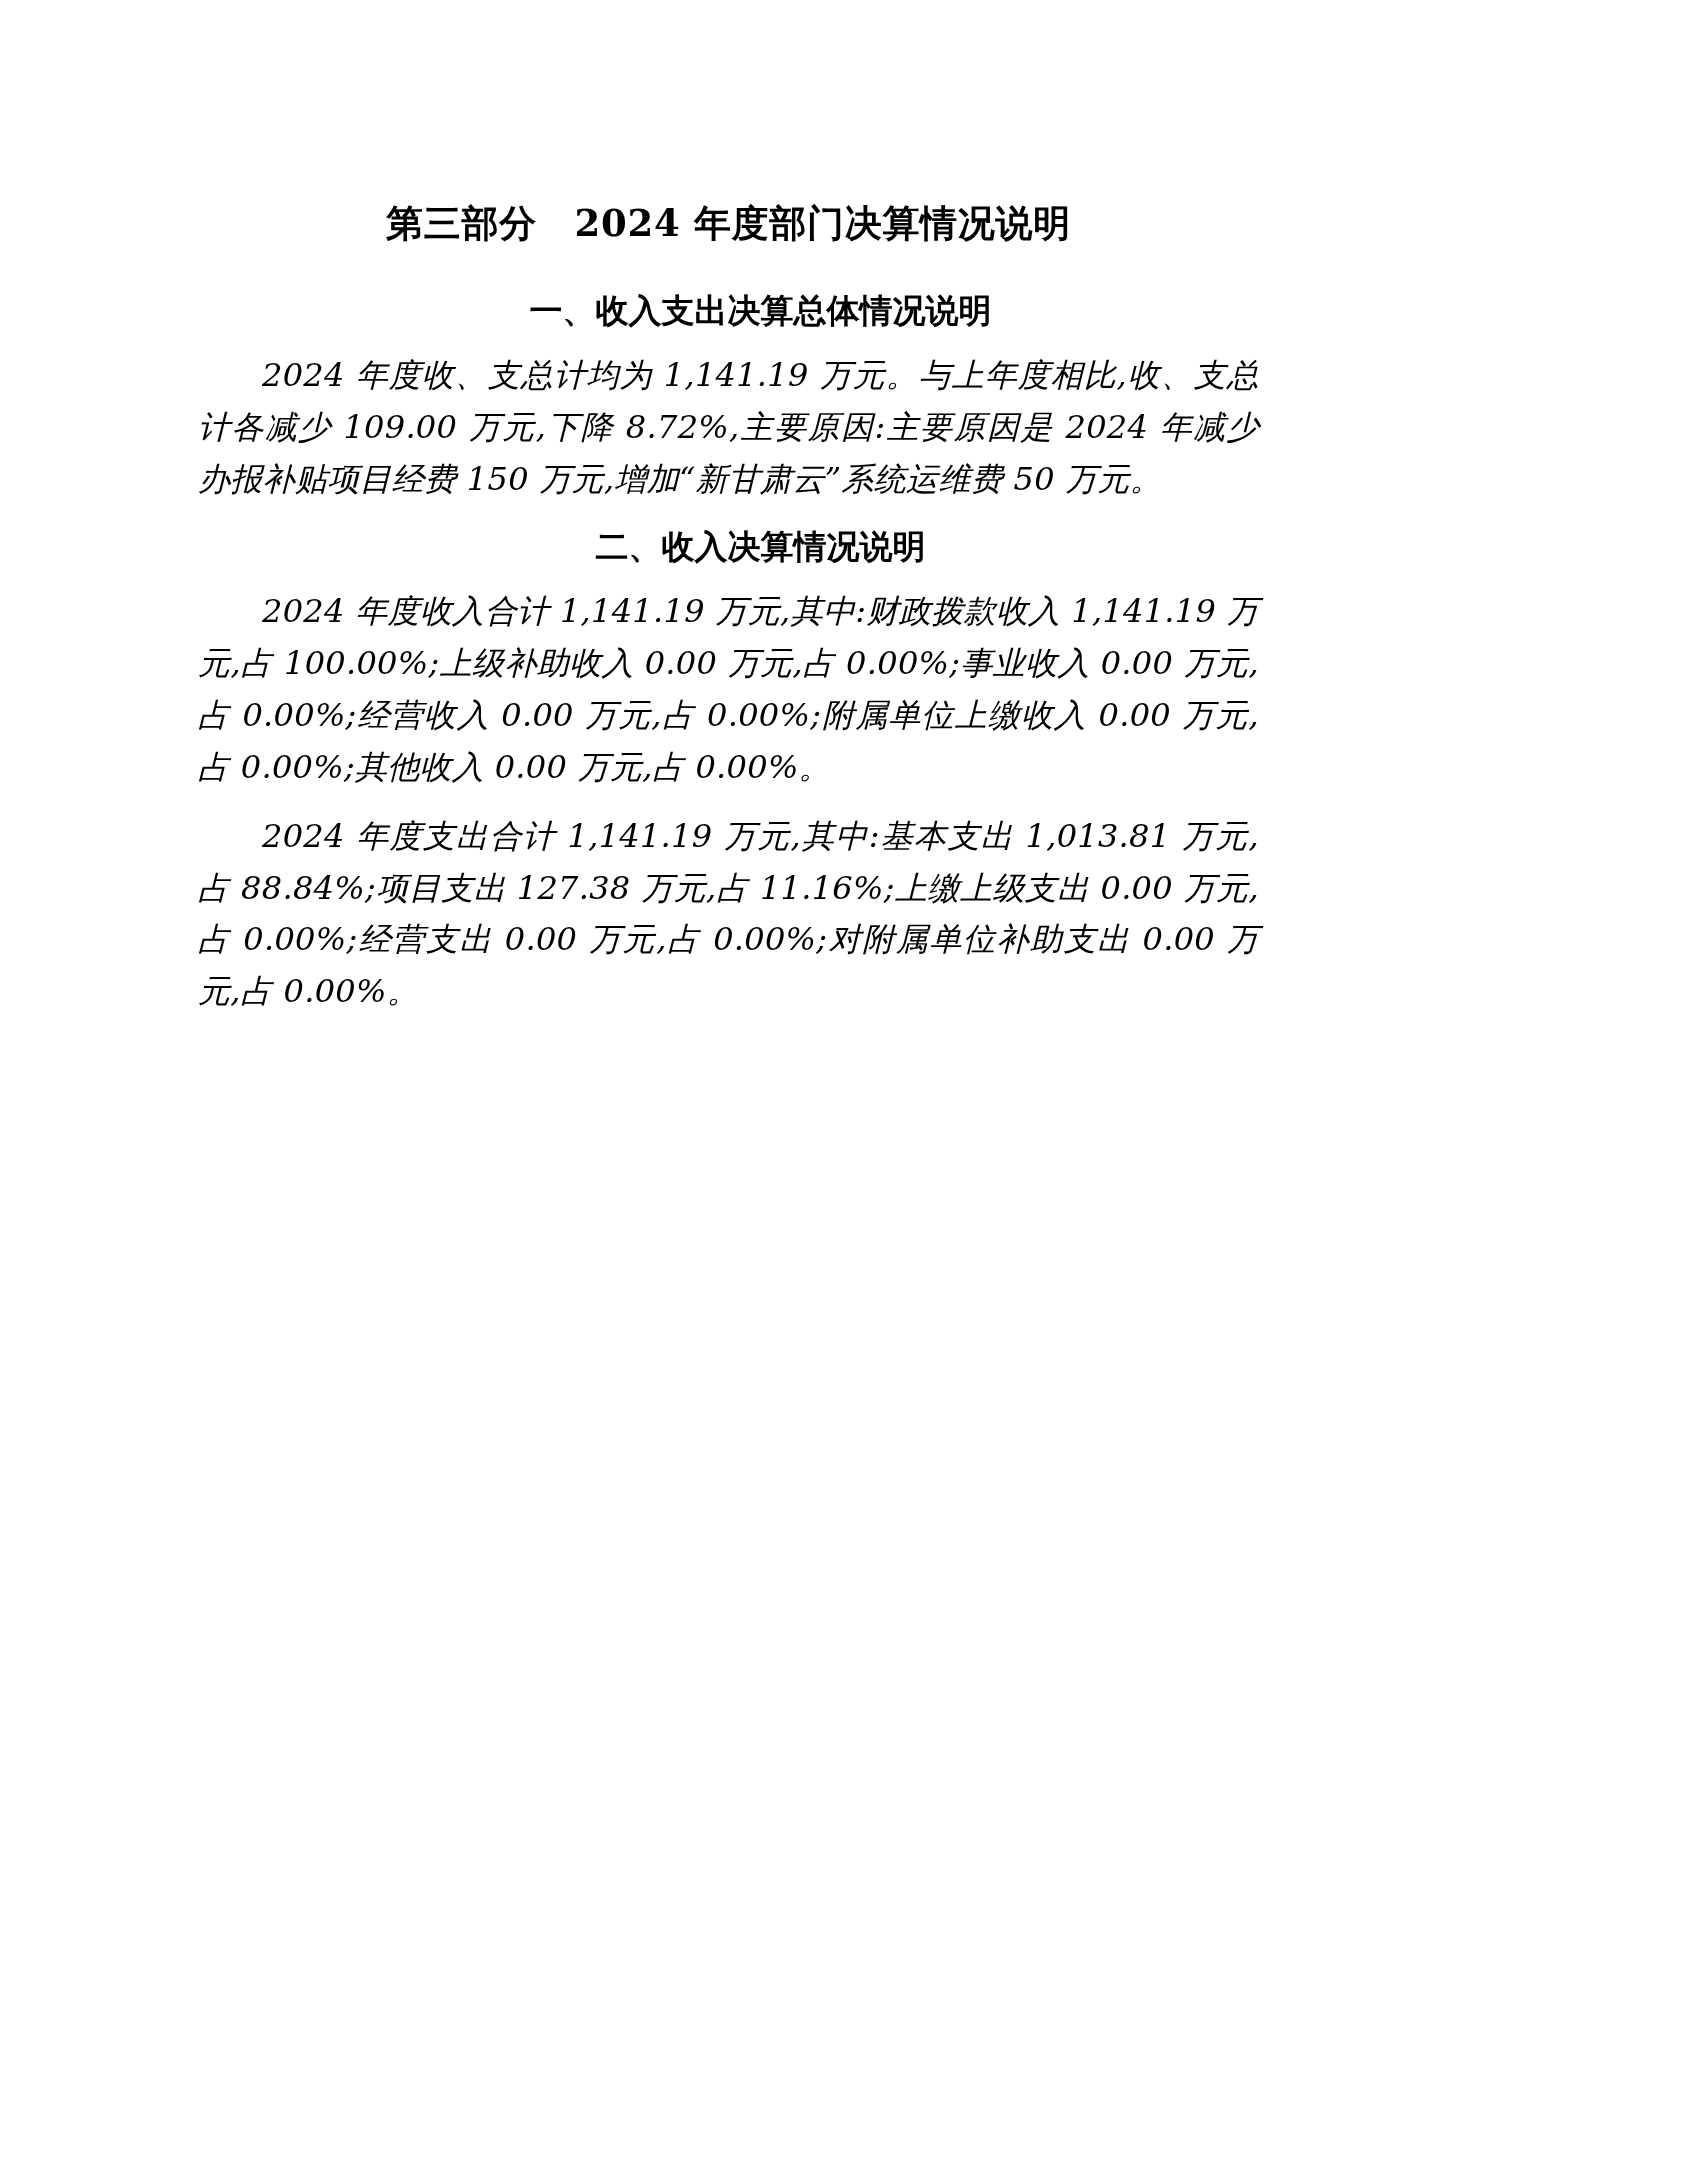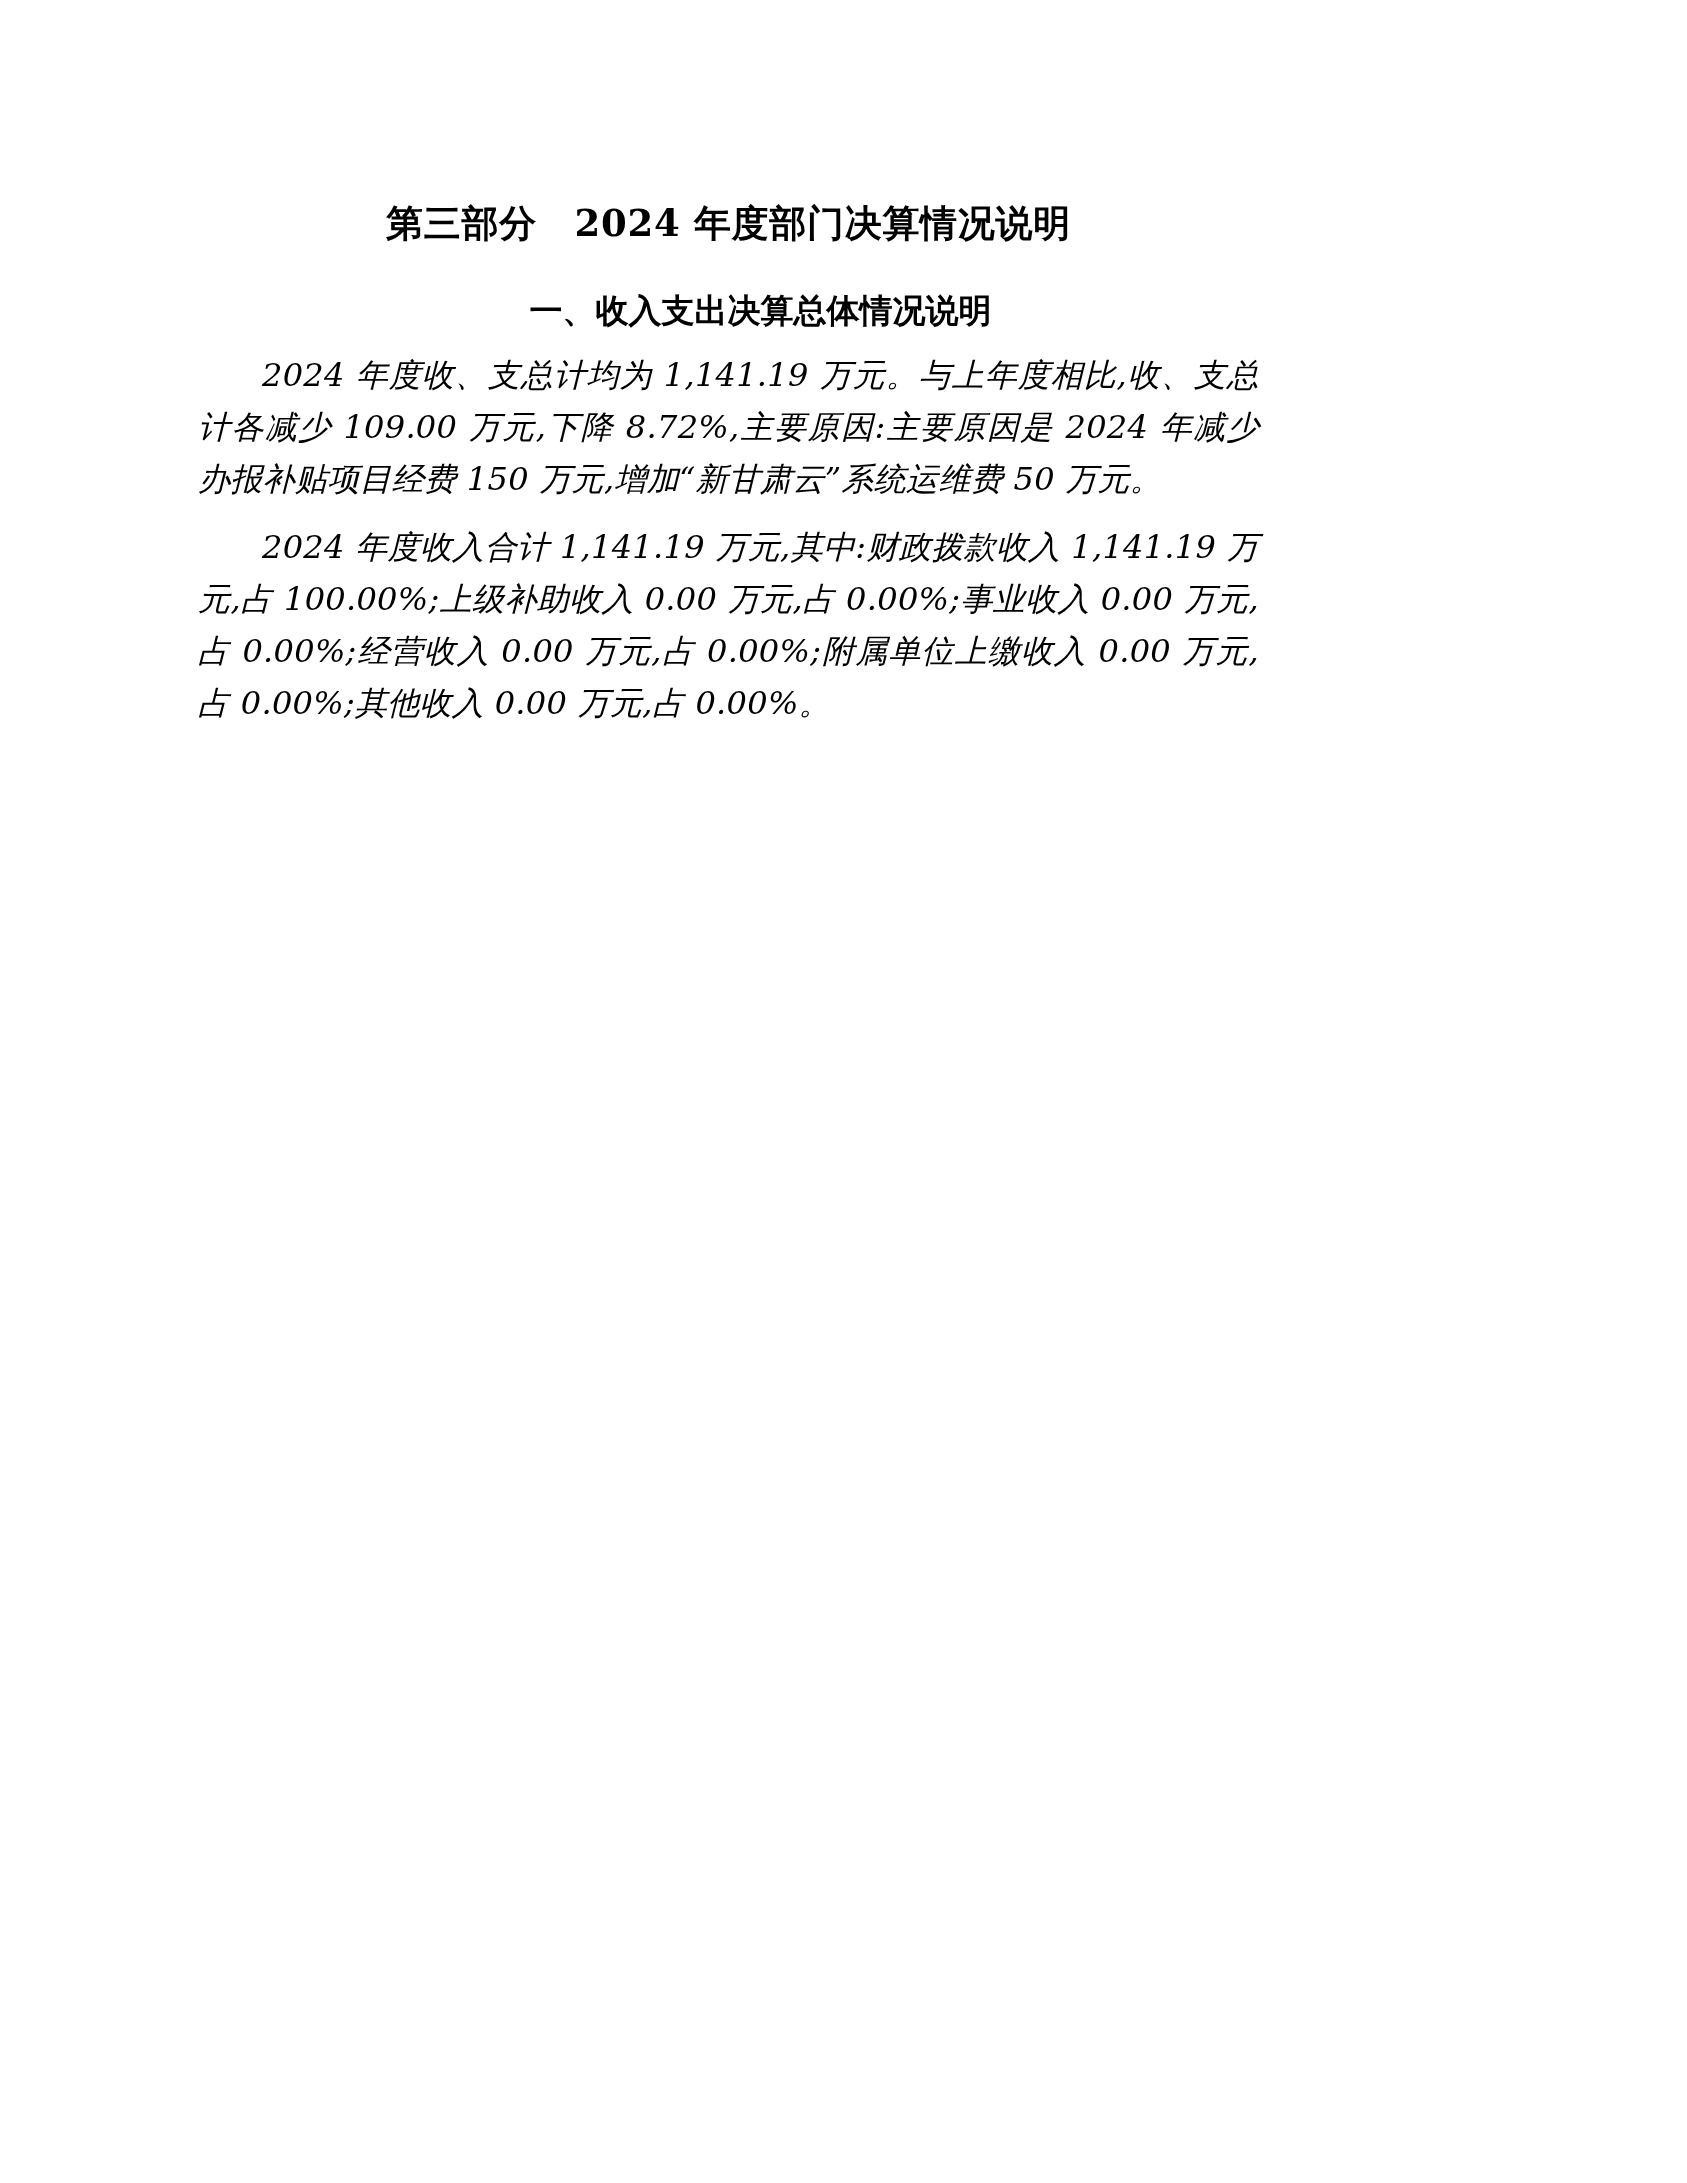--- a/index.html
+++ b/index.html
@@ -58,18 +58,20 @@
 </head>
 <body>
 
 <div class="page">
 
   <h1 class="doc-title">第三部分　2024 年度部门决算情况说明</h1>
 
   <h2 class="section-heading">一、收入支出决算总体情况说明</h2>
   <p class="body-para">2024 年度收、支总计均为 1,141.19 万元。与上年度相比,收、支总计各减少 109.00 万元,下降 8.72%,主要原因:主要原因是 2024 年减少办报补贴项目经费 150 万元,增加“新甘肃云”系统运维费 50 万元。</p>
 
+  <h2 class="section-heading">二、收入决算情况说明</h2>
   <p class="body-para">2024 年度收入合计 1,141.19 万元,其中:财政拨款收入 1,141.19 万元,占 100.00%;上级补助收入 0.00 万元,占 0.00%;事业收入 0.00 万元,占 0.00%;经营收入 0.00 万元,占 0.00%;附属单位上缴收入 0.00 万元,占 0.00%;其他收入 0.00 万元,占 0.00%。</p>
 
+  <p class="body-para">2024 年度支出合计 1,141.19 万元,其中:基本支出 1,013.81 万元,占 88.84%;项目支出 127.38 万元,占 11.16%;上缴上级支出 0.00 万元,占 0.00%;经营支出 0.00 万元,占 0.00%;对附属单位补助支出 0.00 万元,占 0.00%。</p>
 
 
 </div>
 
 
 </body></html>

